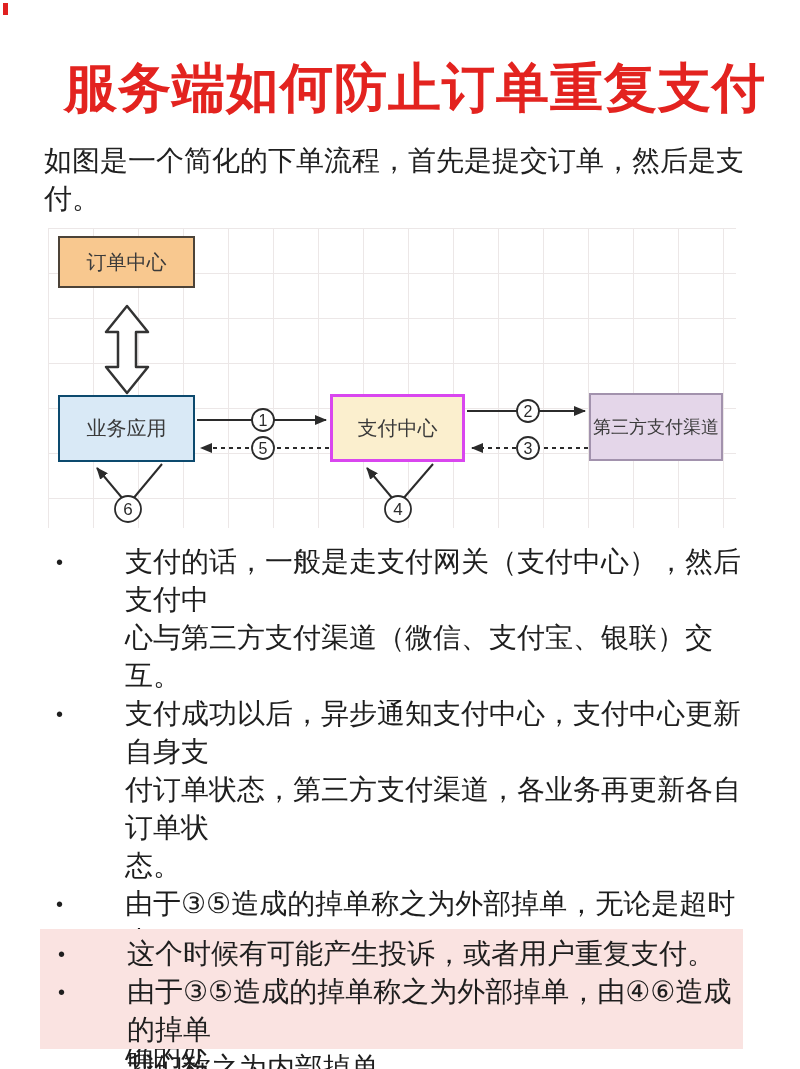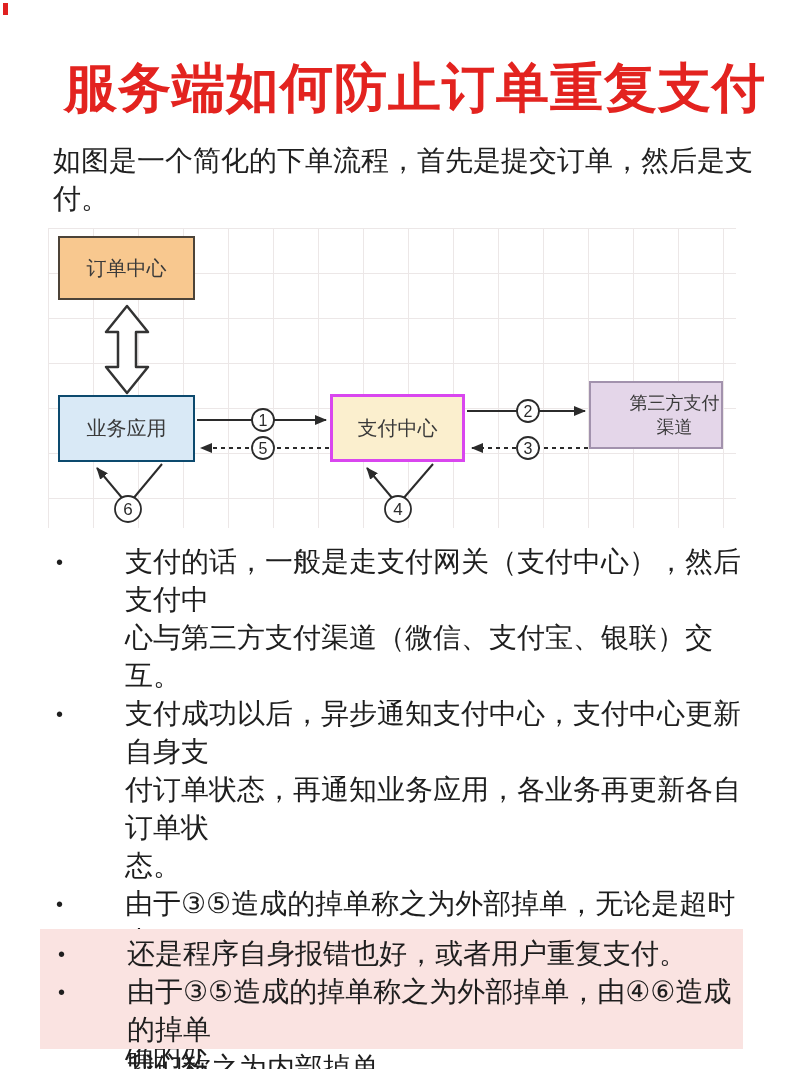--- a/index.html
+++ b/index.html
@@ -9,42 +9,42 @@
   }
   .corner-mark { position:absolute; left:3px; top:3px; width:5px; height:12px; background:#e02020; }
 
   .title {
     position:absolute; left:46px; top:56px; margin:0; width:720px;
     font-size:53px; line-height:64px; font-weight:900; color:#e3231f; letter-spacing:1px;
     white-space:nowrap;
     text-align:right;
   }
   .intro {
-    position:absolute; left:53px; top:142px; width:706px; margin:0;
+    position:absolute; left:44px; top:142px; width:706px; margin:0;
     font-size:28px; line-height:38px; color:#212121; white-space:pre-line;
   }
 
   
   .diagram { position:absolute; left:0; top:228px; width:800px; height:300px; }
   .grid {
     position:absolute; left:48px; top:0; width:688px; height:300px;
     background-image:
       linear-gradient(to right, #ece7e7 1px, transparent 1px),
       linear-gradient(to bottom, #ece7e7 1px, transparent 1px);
     background-size:45px 45px;
   }
   .svg-layer { position:absolute; left:0; top:0; }
   .node {
     position:absolute; display:flex; align-items:center; justify-content:center;
     box-sizing:border-box; font-size:20px; color:#3a3a3a; text-align:center;
   }
-  .node-order    { left:58px;  top:8px;   width:137px; height:64px; background:#f8c88f; border:2px solid #4c4338; }
+  .node-order    { left:58px;  top:8px;   width:137px; height:52px; background:#f8c88f; border:2px solid #4c4338; }
   .node-business { left:58px;  top:167px; width:137px; height:67px; background:#d9e9f6; border:2px solid #0c4a6e; }
   .node-payment  { left:330px; top:166px; width:135px; height:68px; background:#fbefce; border:3px solid #d946ef; }
-  .node-third    { left:589px; top:153px; width:134px; height:68px; background:#e4d6e9; border:2px solid #a292ad; font-size:18px;padding-left:37px; }
+  .node-third    { left:589px; top:165px; width:134px; height:68px; background:#e4d6e9; border:2px solid #a292ad; font-size:18px; }
 
   
   .bullets, .hl-bullets {
     margin:0; padding:0; list-style:none;
     font-size:28px; line-height:38px; color:#1e1e1e;
   }
   .bullets { position:absolute; left:48px; top:543px; width:712px; }
   .bullets li, .hl-bullets li { display:flex; padding-left:8px; }
   .dot { flex:0 0 26px; width:26px; font-size:20px; color:#1e1e1e; }
   .txt { white-space:pre-line; flex:1 1 auto;margin-left:43px; }
@@ -122,41 +122,41 @@
 
   <ul class="bullets">
     <li>
       <span class="dot">•</span>
       <span class="txt">支付的话，一般是走支付网关（支付中心），然后支付中
 心与第三方支付渠道（微信、支付宝、银联）交互。</span>
     </li>
     <li>
       <span class="dot">•</span>
       <span class="txt">支付成功以后，异步通知支付中心，支付中心更新自身支
-付订单状态，再通知业务应用，各业务再更新各自订单状
+付订单状态，第三方支付渠道，各业务再更新各自订单状
 态。</span>
     </li>
     <li>
       <span class="dot">•</span>
       <span class="txt">由于③⑤造成的掉单称之为外部掉单，无论是超时未收
 到回调通知也好，还是程序自身报错也好。</span>
     </li>
     <li>
       <span class="dot">•</span>
       <span class="txt">总之由于各种各样的原因，没有如期收到通知并正确的处
 理后续逻辑等等，都会造成用户支付成功了，但是服务端
 这边订单状态没更新。</span>
     </li>
   </ul>
 
   <div class="highlight">
     <ul class="hl-bullets">
       <li>
         <span class="dot">•</span>
-        <span class="txt">还是程序自身报错也好，或者用户重复支付。</span>
+        <span class="txt">这个时候有可能产生投诉，或者用户重复支付。</span>
       </li>
       <li>
         <span class="dot">•</span>
         <span class="txt">由于③⑤造成的掉单称之为外部掉单，由④⑥造成的掉单
 我们称之为内部掉单</span>
       </li>
     </ul>
   </div>
 
 </div>

